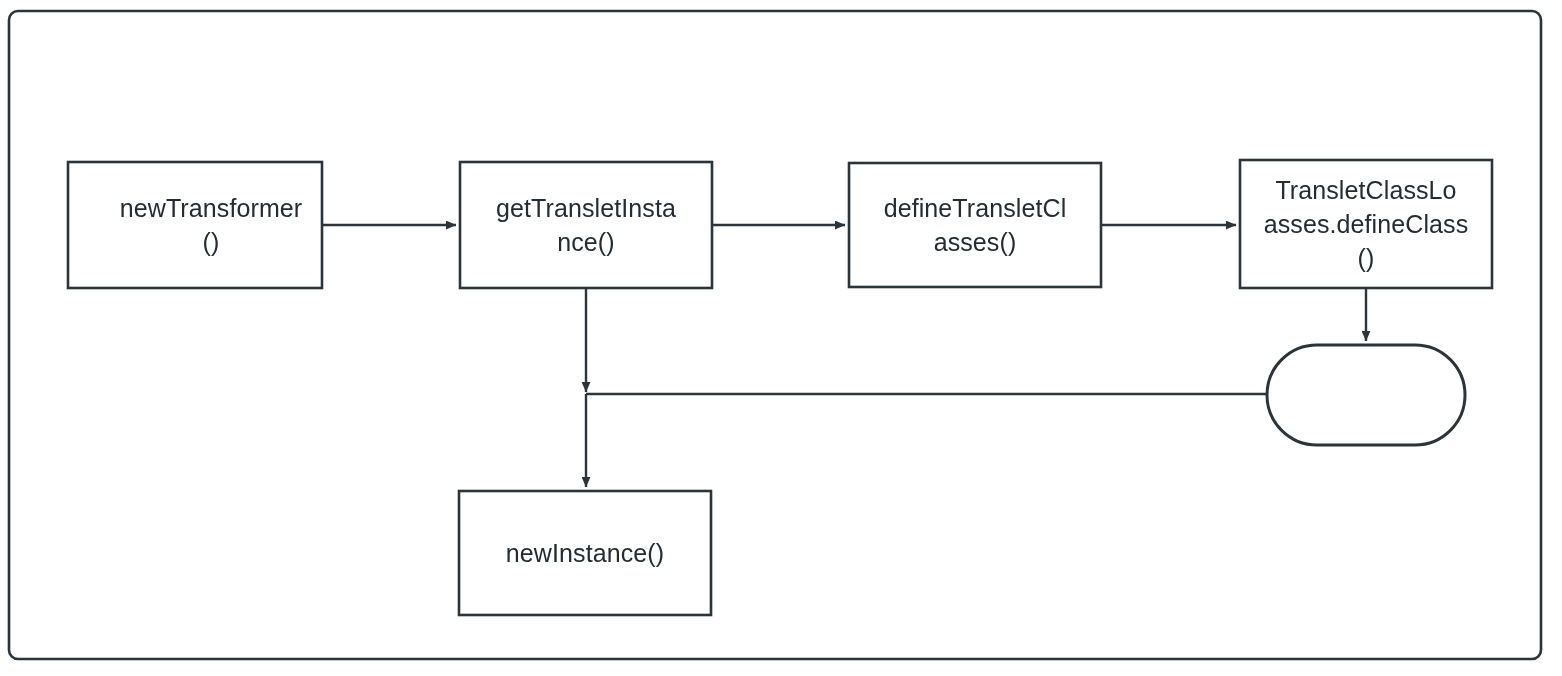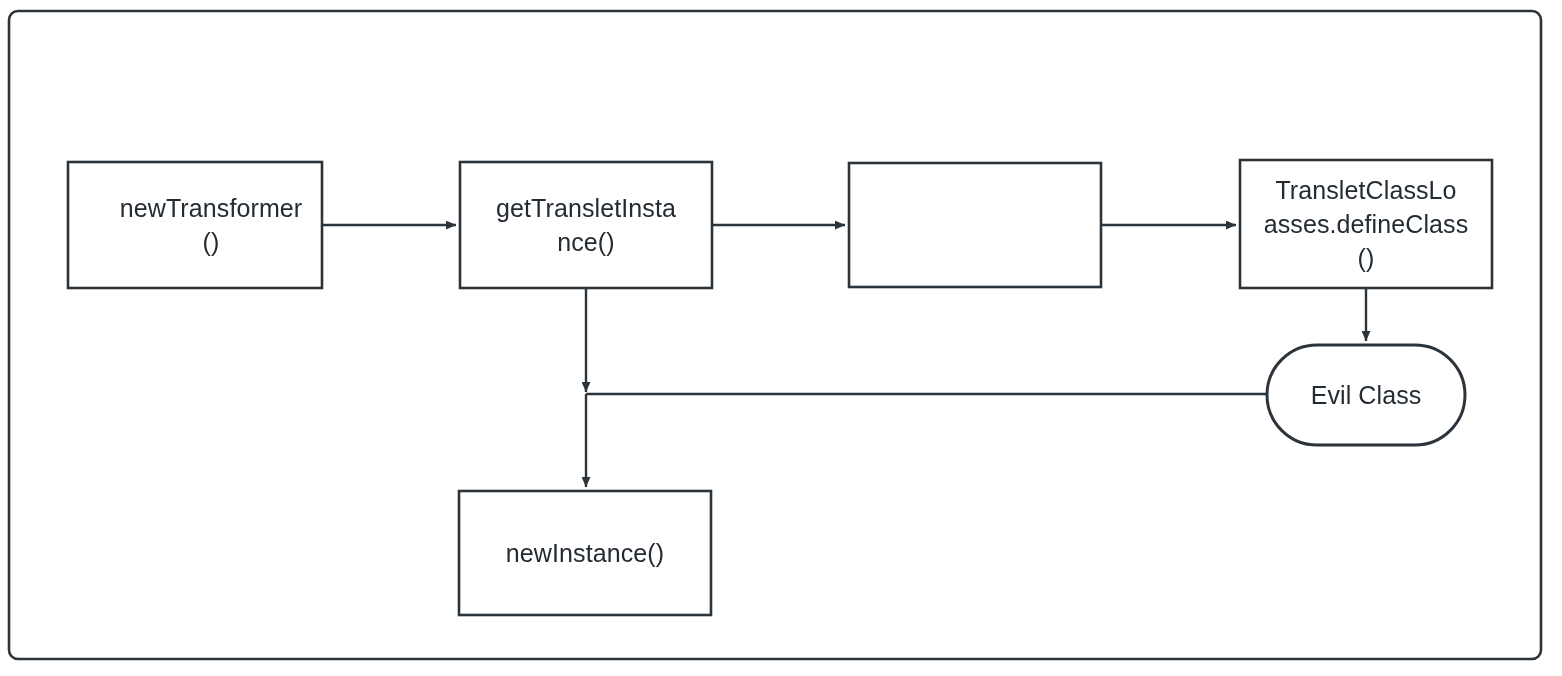--- a/index.html
+++ b/index.html
@@ -92,22 +92,23 @@
     <line x1="586" y1="394" x2="586" y2="487" stroke="#2b333b" stroke-width="2.4" marker-end="url(#arrowhead)"></line>
   </svg>
 
 
   <div class="node-label" style="left:84px; top:162px; width:254px; height:126px;">newTransformer
 ()</div>
 
   <div class="node-label" style="left:460px; top:162px; width:252px; height:126px;">getTransletInsta
 nce()</div>
 
+  <div class="node-label" style="left:849px; top:163px; width:252px; height:124px;">defineTransletCl
+asses()</div>
 
   <div class="node-label" style="left:1240px; top:160px; width:252px; height:128px;">TransletClassLo
 asses.defineClass
 ()</div>
 
-  <div class="node-label" style="left:1267px; top:345px; width:198px; height:100px;">Evil Class</div>
 
   <div class="node-label" style="left:459px; top:491px; width:252px; height:124px;">newInstance()</div>
 
 </div>
 
 </body></html>

